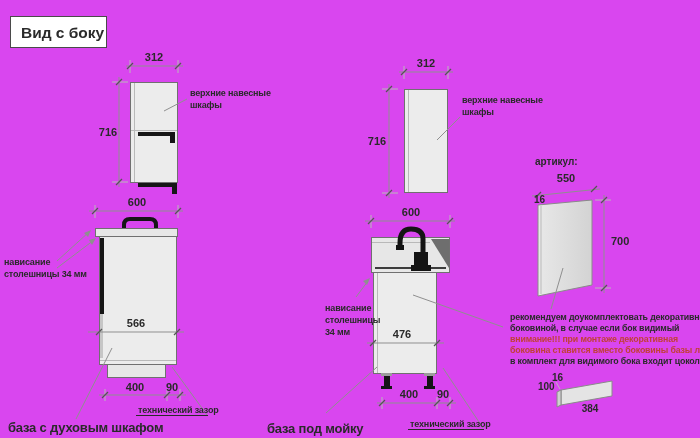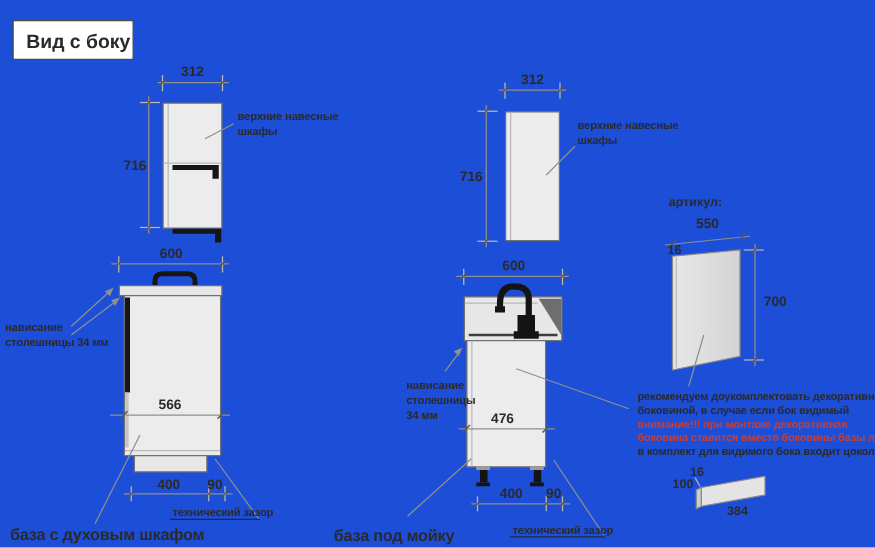--- a/index.html
+++ b/index.html
@@ -1,16 +1,16 @@
 <!DOCTYPE html>
 <html><head>
 <meta charset="utf-8">
 <style>
   html,body{margin:0;padding:0;background:#fff;}
-  .stage{position:relative;width:700px;height:438px;background:#1d4ed8;
+  .stage{position:relative;width:700px;height:438px;background:#d946ef;
          font-family:"Liberation Sans",sans-serif;overflow:hidden;}
   svg{display:block;}
   text{fill:#2a2a2a;font-family:"Liberation Sans",sans-serif;}
   .ttl{font-size:15.5px;font-weight:700;}
   .dim{font-size:11px;font-weight:700;}
   .dim2{font-size:10px;font-weight:700;}
   .lbl{font-size:9px;font-weight:700;letter-spacing:-0.15px;}
   .cap{font-size:13px;font-weight:700;letter-spacing:-0.2px;}
   .art{font-size:10px;font-weight:700;}
   .note{font-size:8.8px;font-weight:700;letter-spacing:-0.15px;}

